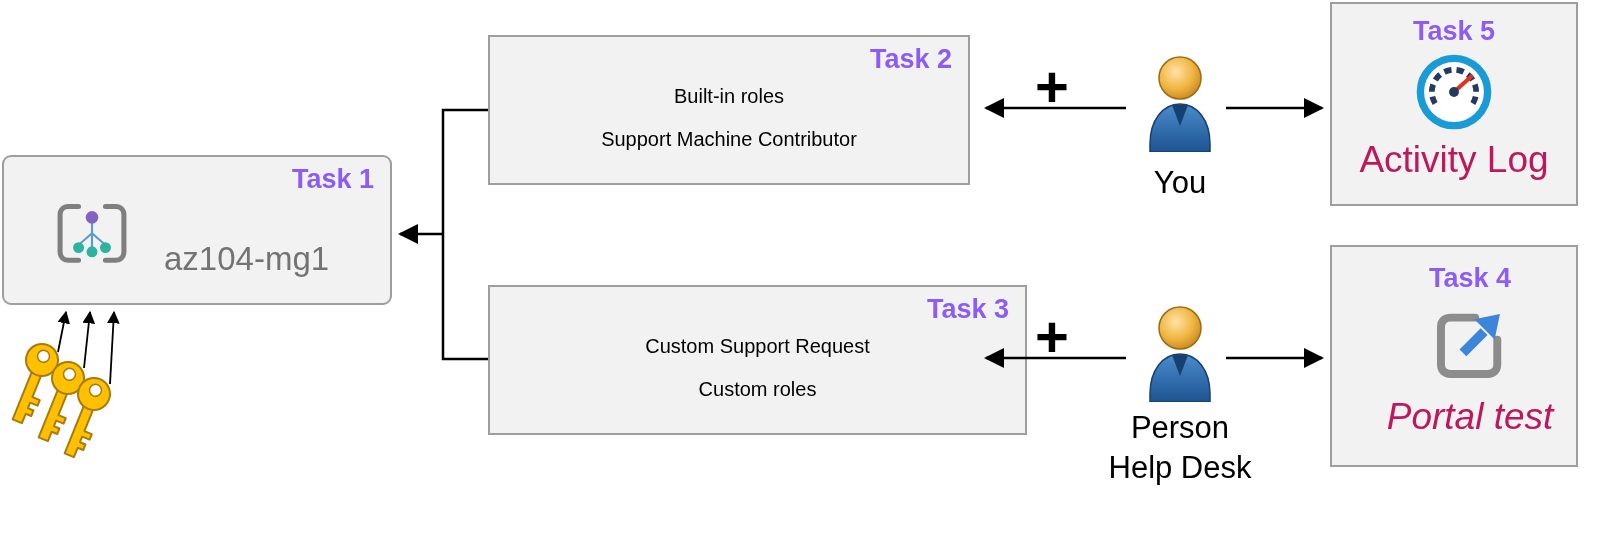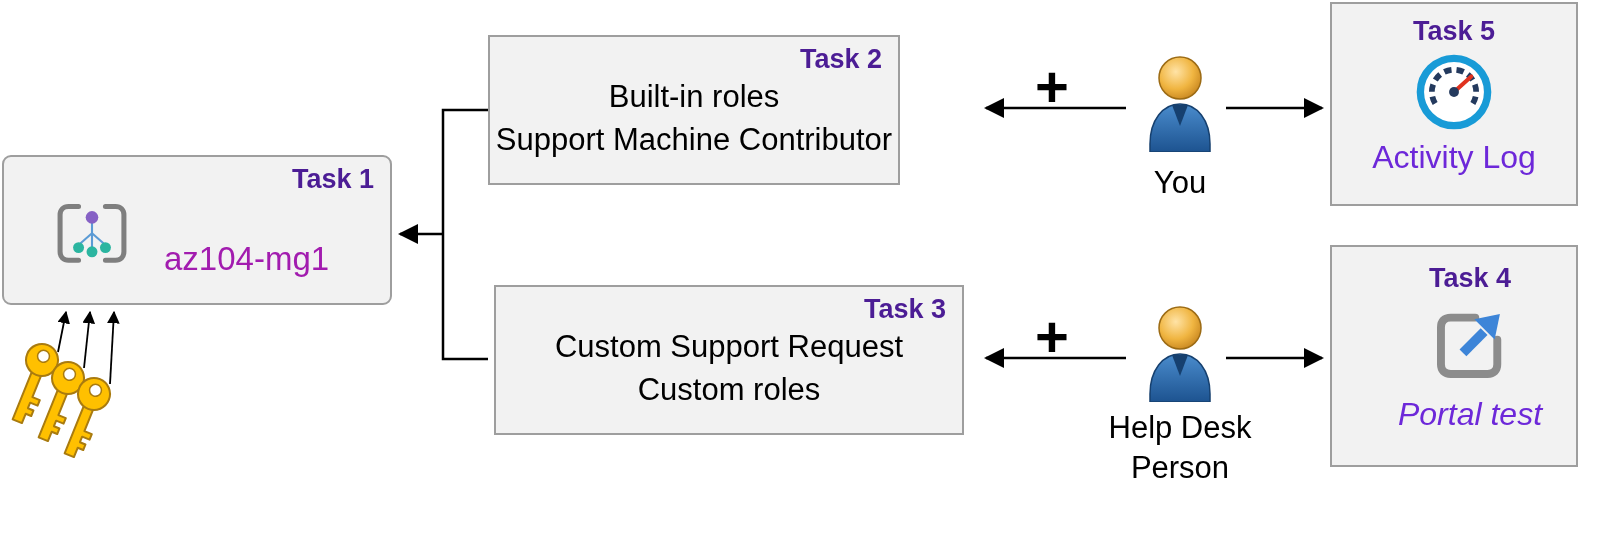--- a/index.html
+++ b/index.html
@@ -4,34 +4,34 @@
 <style>
   html,body { margin:0; padding:0; background:#ffffff; }
   .canvas {
     position:relative; width:1609px; height:541px; background:#ffffff;
     font-family:"Liberation Sans", sans-serif; overflow:hidden;
   }
   .box {
     position:absolute; background:#f2f2f2; border:2px solid #9e9e9e;
     box-sizing:border-box;
   }
-  .tag { color:#4c1d95; font-weight:bold; font-size:27px; white-space:nowrap; }
+  .tag { color:#8b5cf6; font-weight:bold; font-size:27px; white-space:nowrap; }
   .tag.corner { position:absolute; top:7px; right:16px; }
   .centerlines {
     display:flex; flex-direction:column; justify-content:center; align-items:center;
     height:100%; box-sizing:border-box; padding-top:16px;
-    font-size:31px; color:#000; line-height:43px; text-align:center;
+    font-size:20px; color:#000; line-height:43px; text-align:center;
   }
   .task1-row {
     display:flex; flex-direction:row; align-items:center; height:100%;
     box-sizing:border-box; padding-left:46px; padding-top:10px; gap:30px;
   }
-  .task1-title { font-size:33px; color:#a21caf;margin-top:48px; }
+  .task1-title { font-size:33px; color:#737373;margin-top:48px; }
   .sidebox { display:flex; flex-direction:column; align-items:center; }
-  .caption { font-size:32px; color:#6d28d9; }
+  .caption { font-size:37px; color:#be185d; }
   .plus { position:absolute; font-size:58px; font-weight:bold; color:#000; line-height:1; }
   .actor-label { position:absolute; font-size:31px; color:#000; text-align:center; line-height:40px; }
   .overlay { position:absolute; left:0; top:0; pointer-events:none; }
   .abs { position:absolute; }
 </style>
 </head>
 <body>
 
 <div class="canvas">
 
@@ -47,29 +47,29 @@
         <line x1="50" y1="40" x2="50" y2="58" stroke="#5b9bd5" stroke-width="2.5"></line>
         <circle cx="50" cy="21" r="7.5" fill="#8661c5"></circle>
         <circle cx="34" cy="57" r="6.5" fill="#2bb5a0"></circle>
         <circle cx="66" cy="57" r="6.5" fill="#2bb5a0"></circle>
         <circle cx="50" cy="62" r="6.5" fill="#2bb5a0"></circle>
       </svg>
       <span class="task1-title">az104-mg1</span>
     </div>
   </div>
 
-  <div class="box" style="left:488px; top:35px; width:412px; height:150px;">
+  <div class="box" style="left:488px; top:35px; width:482px; height:150px;">
     <span class="tag corner">Task 2</span>
     <div class="centerlines">
       <span>Built-in roles</span>
       <span>Support Machine Contributor</span>
     </div>
   </div>
 
-  <div class="box" style="left:488px; top:285px; width:470px; height:150px;margin-left:6px;">
+  <div class="box" style="left:488px; top:285px; width:539px; height:150px;">
     <span class="tag corner">Task 3</span>
     <div class="centerlines">
       <span>Custom Support Request</span>
       <span>Custom roles</span>
     </div>
   </div>
 
   <div class="box sidebox" style="left:1330px; top:2px; width:248px; height:204px;">
     <span class="tag" style="margin-top:12px;">Task 5</span>
     <svg width="82" height="82" viewBox="0 0 100 100" style="margin-top:4px;">
@@ -100,22 +100,22 @@
     <path d="M30,53 L38,74 L46,53 Z" fill="#16406f"></path>
   </svg>
   <div class="actor-label" style="left:1122px; top:144px; width:116px;margin-top:19px;">You</div>
 
   <svg class="abs" style="left:1142px; top:302px;" width="76" height="100" viewBox="0 0 76 100">
     <circle cx="38" cy="26" r="21" fill="url(#headGold)" stroke="#9c6b14" stroke-width="1.5"></circle>
     <path d="M8,100 L8,92 C8,68 21,52 38,52 C55,52 68,68 68,92 L68,100 Z" fill="url(#bodyBlue)" stroke="#16406f" stroke-width="1.5"></path>
     <path d="M30,53 L38,74 L46,53 Z" fill="#16406f"></path>
   </svg>
   <div class="actor-label" style="left:1092px; top:408px; width:176px;">
+    <div>Person</div>
     <div>Help Desk</div>
-    <div>Person</div>
   </div>
 
   <svg class="overlay" width="1609" height="541" viewBox="0 0 1609 541">
     <defs>
       <marker id="arrowHead" viewBox="0 0 10 10" refX="9" refY="5" markerWidth="8" markerHeight="8" orient="auto-start-reverse">
         <path d="M0,0 L10,5 L0,10 Z" fill="#000000"></path>
       </marker>
       <marker id="arrowHeadSmall" viewBox="0 0 10 10" refX="9" refY="5" markerWidth="7" markerHeight="7" orient="auto-start-reverse">
         <path d="M0,0 L10,5 L0,10 Z" fill="#000000"></path>
       </marker>

